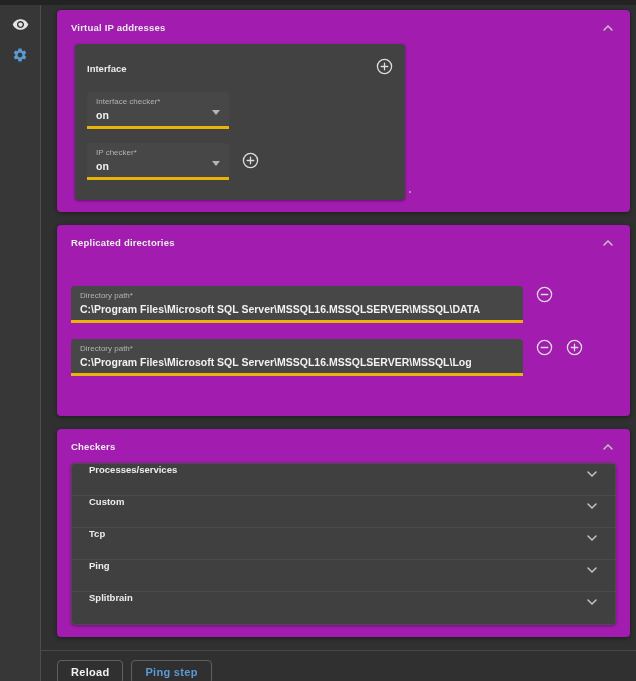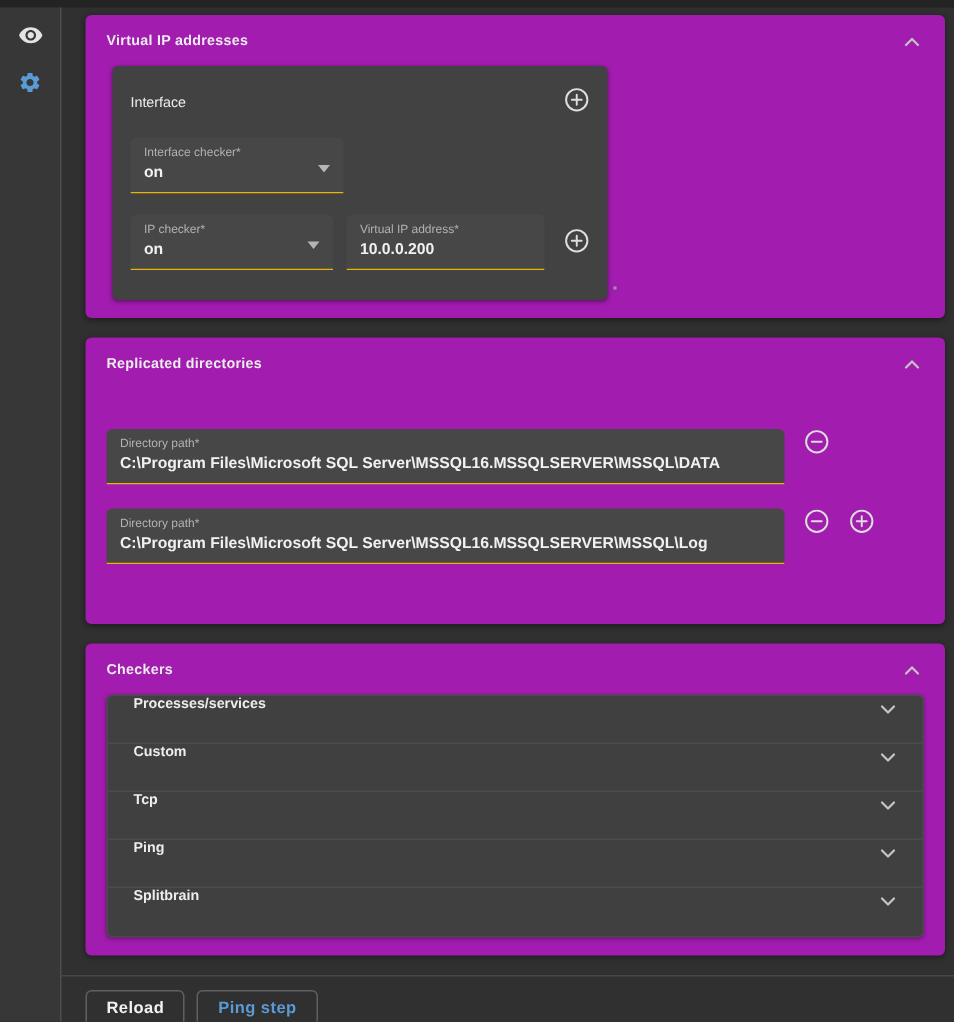--- a/index.html
+++ b/index.html
@@ -59,25 +59,25 @@
     background: #424242;
     border-radius: 4px;
     box-shadow: 0 1px 3px rgba(0,0,0,0.4);
     margin-top: 9px; margin-left: 4px;
     padding: 14px 12px 20px 12px;
   }
   .inner-card-header {
     display: flex; align-items: center; justify-content: space-between;
     margin-bottom: 14px;
   }
-  .inner-card-title { font-size: 9.5px; font-weight: normal; color: #ededed; }
+  .inner-card-title { font-size: 9.5px; font-weight: bold; color: #ededed; }
   .field {
     background: #474747;
     border-radius: 4px 4px 0 0;
-    border-bottom: 1px solid #eab308;
+    border-bottom: 3px solid #eab308;
     padding: 5px 9px 6px 9px;
     height: 37px;
     position: relative;
     cursor: text;
   }
   .field-label { font-size: 8px; color: #b2b2b2; white-space: nowrap; overflow: hidden; }
   .field-value {
     font-size: 10.5px; font-weight: bold; color: #f1f1f1;
     margin-top: 3px; white-space: nowrap; overflow: hidden;
   }
@@ -203,24 +203,20 @@
           <span class="select-arrow"></span>
         </div>
       </div>
 
       <div class="row row2">
         <div class="field select-field w-checker">
           <div class="field-label">IP checker*</div>
           <div class="field-value">on</div>
           <span class="select-arrow"></span>
         </div>
-        <div class="field w-vip">
-          <div class="field-label">Virtual IP address*</div>
-          <div class="field-value">10.0.0.200</div>
-        </div>
         <button class="circle-btn">
           <span>
             <svg width="17" height="17" viewBox="0 0 17 17">
                 <circle cx="8.5" cy="8.5" r="7.1" stroke="#dedede" stroke-width="1.3" fill="none"></circle>
                 <path d="M8.5 5.2v6.6M5.2 8.5h6.6" stroke="#dedede" stroke-width="1.3" stroke-linecap="round"></path>
               </svg>
           </span>
         </button>
       </div>
     </div>

